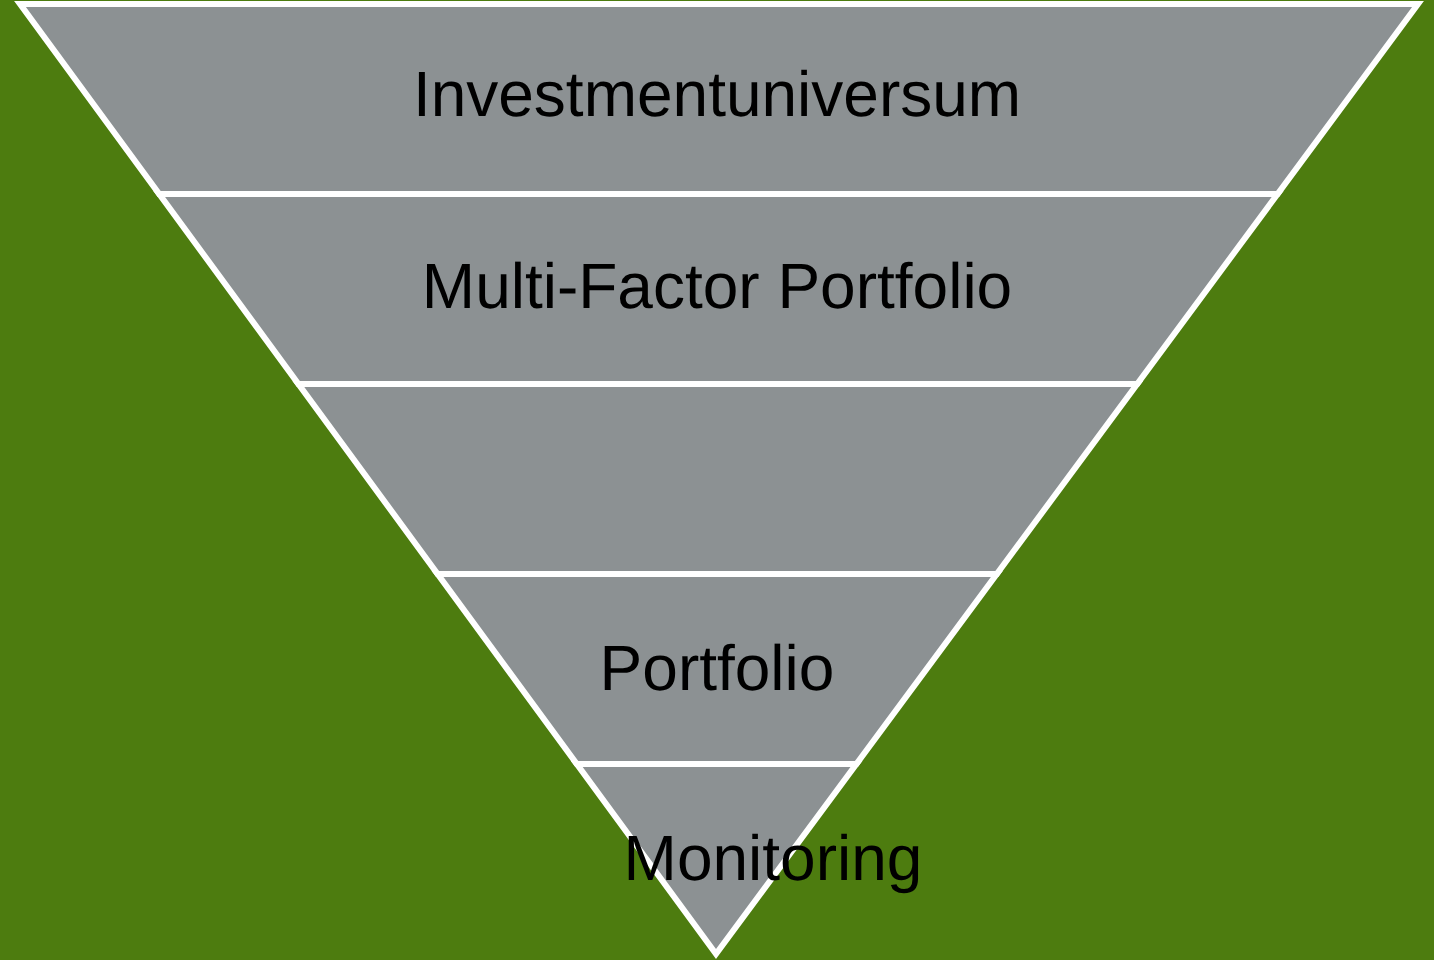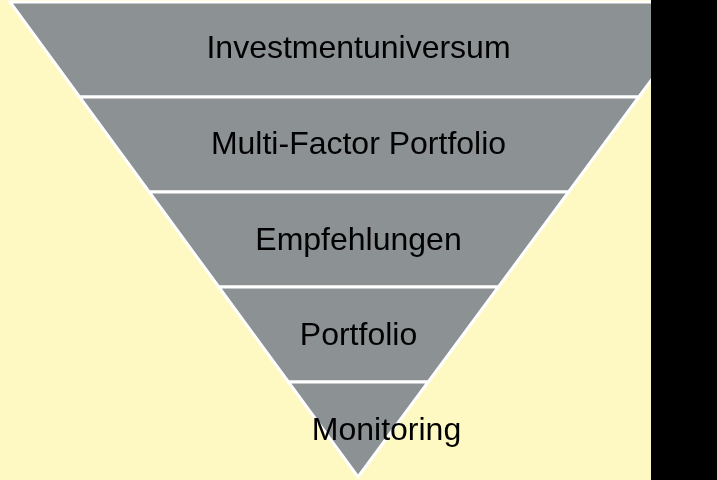--- a/index.html
+++ b/index.html
@@ -2,23 +2,23 @@
 <html><head>
 <meta charset="utf-8">
 <style>
   html, body {
     margin: 0;
     padding: 0;
     background: #000000;
   }
   .stage {
     position: relative;
-    width: 651px;
+    width: 717px;
     height: 480px;
-    background: #fef9c3;
+    background: #4d7c0f;
     overflow: hidden;
     font-family: "Liberation Sans", "DejaVu Sans", sans-serif;
   }
   .stage svg {
     position: absolute;
     top: 0;
     left: 0;
     display: block;
   }
   .stage polygon {
@@ -53,19 +53,18 @@
     <polygon points="79.6,97 638.8,97 568.6,192 149.2,192" fill="#8C9193" stroke="#FFFFFF"></polygon>
     <polygon points="149.2,192 568.6,192 498.4,287 218.8,287" fill="#8C9193" stroke="#FFFFFF"></polygon>
     <polygon points="218.8,287 498.4,287 428.2,382 288.4,382" fill="#8C9193" stroke="#FFFFFF"></polygon>
     <polygon points="288.4,382 428.2,382 358,477" fill="#8C9193" stroke="#FFFFFF"></polygon>
   </svg>
 
   <div class="level-label" id="label-1">Investmentuniversum</div>
 
   <div class="level-label" id="label-2">Multi-Factor Portfolio</div>
 
-  <div class="level-label" id="label-3">Empfehlungen</div>
 
   <div class="level-label" id="label-4">Portfolio</div>
 
   <div class="level-label" id="label-5">Monitoring</div>
 
 </div>
 
 </body></html>

